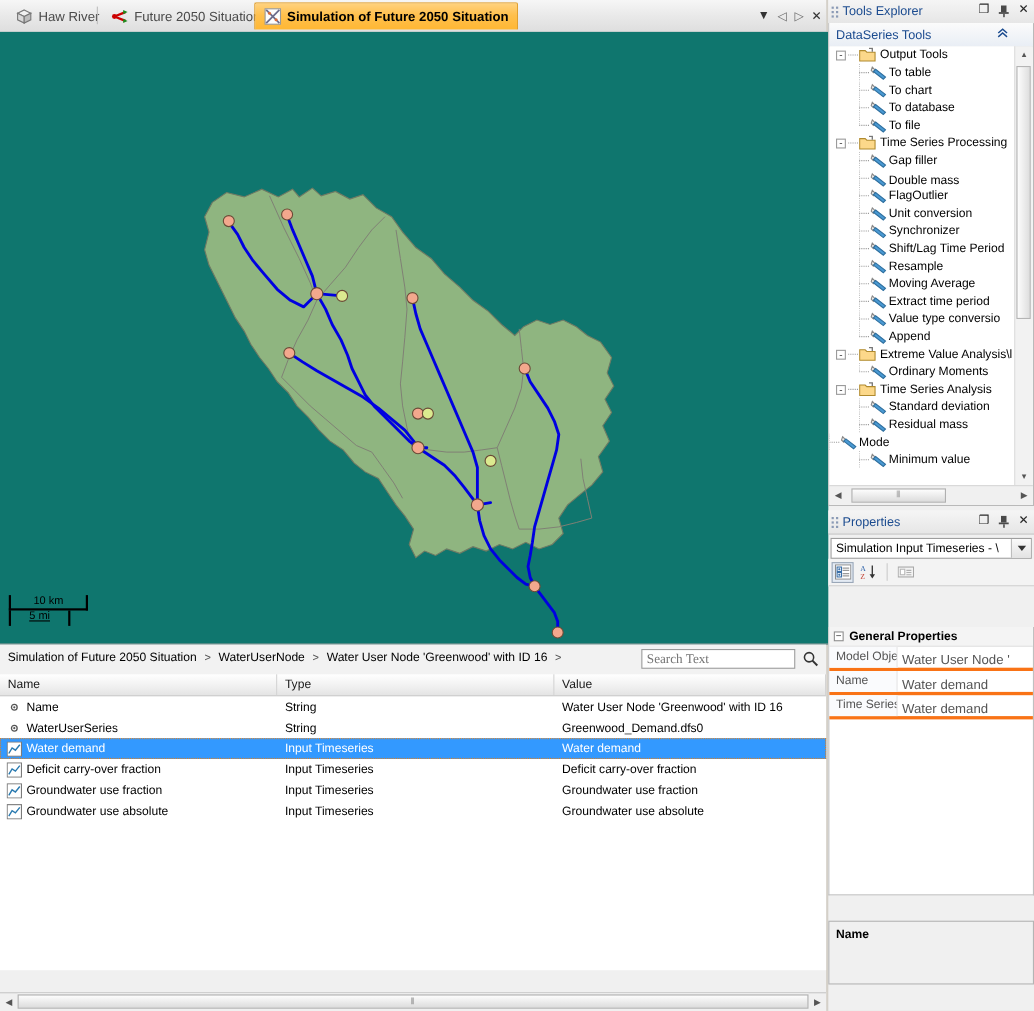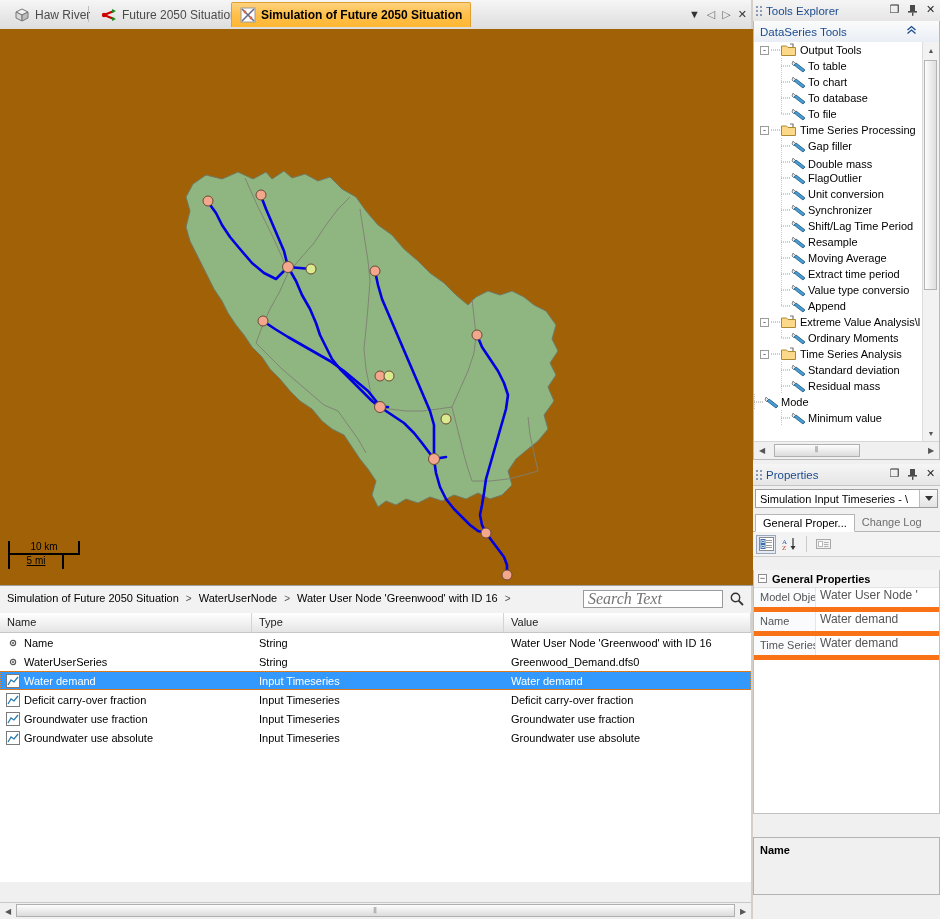--- a/index.html
+++ b/index.html
@@ -31,42 +31,42 @@
   .tab-active .tlabel{color:#000;font-weight:bold;font-size:12px;}
   .tab-sep{position:absolute;top:6px;width:1px;height:16px;background:#bdbdbd;}
 
   .tabicon{width:16px;height:16px;margin-right:5px;flex:none;position:relative;}
 
   .tabnav{position:absolute;top:5px;right:4px;display:flex;align-items:center;gap:7px;height:18px;}
   .tabnav span{font-size:11px;color:#6a6a6a;cursor:default;}
   .tabnav .dark{color:#333;}
 
   
-  .map-wrap{position:absolute;left:0;top:29px;width:809px;height:556px;background:#a16207;
+  .map-wrap{position:absolute;left:0;top:29px;width:809px;height:556px;background:#0f766e;
     border-bottom:1px solid #a0a0a0;overflow:hidden;}
   .map-svg{position:absolute;left:0;top:0;}
   .scalebar{position:absolute;left:8px;bottom:12px;width:100px;height:32px;
     font-size:10px;color:#000;}
   .sb-box{position:absolute;left:0;top:0;width:72px;height:14px;
     border-left:2px solid #000;border-right:2px solid #000;border-bottom:2px solid #000;
     box-sizing:border-box;text-align:center;line-height:11px;}
   .sb-box2{position:absolute;left:0;top:14px;width:56px;height:14px;
     border-left:2px solid #000;border-right:2px solid #000;
     box-sizing:border-box;text-align:center;line-height:12px;text-decoration:underline;}
 
   
   .crumbbar{position:absolute;left:0;top:586px;width:751px;height:27px;
     background:#f2f2f2;border-bottom:1px solid #bdbdbd;}
   .crumbs{position:absolute;left:7px;top:6px;display:flex;align-items:center;font-size:11px;color:#000;}
   .crumbs .sep{margin:0 7px;color:#555;font-size:10px;}
   .crumb{white-space:nowrap;}
   .searchbox{position:absolute;right:28px;top:4px;width:140px;height:18px;
     border:1px solid #9a9a9a;background:#fff;box-sizing:border-box;}
   .searchbox input{border:0;outline:0;width:100%;height:100%;box-sizing:border-box;
-    padding:0 4px;font-family:"Liberation Serif",serif;font-style:italic;font-size:16px;color:#666;background:transparent;}
+    padding:0 4px;font-family:"Liberation Serif",serif;font-size:12px;color:#666;background:transparent;}
   .searchglass{position:absolute;right:6px;top:5px;width:16px;height:16px;}
 
   
   .grid{position:absolute;left:0;top:613px;width:751px;height:269px;background:#fff;}
   .ghead{display:flex;height:19px;
     background:linear-gradient(to bottom,#ffffff 0%,#f1f1f1 55%,#e4e4e4 100%);
     border-bottom:1px solid #c6c6c6;}
   .ghead div{font-size:11px;color:#1a1a1a;padding:3px 0 0 7px;box-sizing:border-box;
     border-right:1px solid #d4d4d4;height:19px;}
   .c1{width:252px;}
@@ -146,21 +146,21 @@
   .tbtn{width:20px;height:19px;border:1px solid transparent;display:flex;align-items:center;justify-content:center;box-sizing:border-box;}
   .tbtn.active{border:1px solid #9aa7b8;background:#e4ebf4;}
   .tbsep{width:1px;height:16px;background:#cbcbcb;margin:0 2px;}
 
   .pgrid{position:absolute;left:0;top:106px;right:0;height:244px;background:#fff;
     border:1px solid #c0c0c0;border-top:none;box-sizing:border-box;}
   .pcat{height:17px;display:flex;align-items:center;background:#f4f4f4;border-bottom:1px solid #e2e2e2;}
   .pcat .pexp{width:9px;height:9px;border:1px solid #8d8d8d;background:#fff;margin-left:4px;margin-right:5px;
     display:flex;align-items:center;justify-content:center;font-size:9px;line-height:7px;color:#333;box-sizing:border-box;}
   .pcat .ptxt2{font-size:11px;font-weight:bold;color:#000;}
-  .prow{height:19px;display:flex;align-items:flex-start;border-bottom:5px solid #f97316;}
+  .prow{height:19px;display:flex;align-items:flex-end;border-bottom:3px solid #f97316;}
   .pname{width:62px;padding-left:6px;font-size:11px;color:#555;box-sizing:border-box;
     background:#fafbfd;height:19px;line-height:19px;border-right:1px solid #e6e6e6;
     white-space:nowrap;overflow:hidden;}
   .pval{flex:1;padding-left:4px;font-size:12px;color:#555;white-space:nowrap;overflow:hidden;}
   .pdesc{position:absolute;left:0;bottom:24px;right:0;height:58px;background:#f0f0f0;
     border:1px solid #b4b4b4;box-sizing:border-box;padding:6px 6px 0 6px;}
   .pdesc .dtitle{font-size:11px;font-weight:bold;color:#000;}
 </style>
 </head>
 <body>
@@ -765,24 +765,20 @@
 
       <div class="combo">
         <span class="ctxt">Simulation Input Timeseries - \</span>
         <span class="carrow">
           <svg width="8" height="6" viewBox="0 0 8 6">
               <polygon points="0,0 8,0 4,5" fill="#333"></polygon>
             </svg>
         </span>
       </div>
 
-      <div class="ptabs">
-        <div class="ptab on">General  Proper...</div>
-        <div class="ptab off">Change Log</div>
-      </div>
 
       <div class="ptool">
         <div class="tbtn active">
           <svg width="15" height="14" viewBox="0 0 15 14">
             <rect x="0.5" y="0.5" width="14" height="13" fill="#fff" stroke="#8a8a8a"></rect>
             <rect x="2" y="2.5" width="4" height="4" fill="none" stroke="#3a6fa8"></rect>
             <line x1="4" y1="3.5" x2="4" y2="5.5" stroke="#3a6fa8"></line>
               <line x1="3" y1="4.5" x2="5" y2="4.5" stroke="#3a6fa8"></line>
             <rect x="2" y="7.5" width="4" height="4" fill="none" stroke="#3a6fa8"></rect>
             <line x1="4" y1="8.5" x2="4" y2="10.5" stroke="#3a6fa8"></line>

